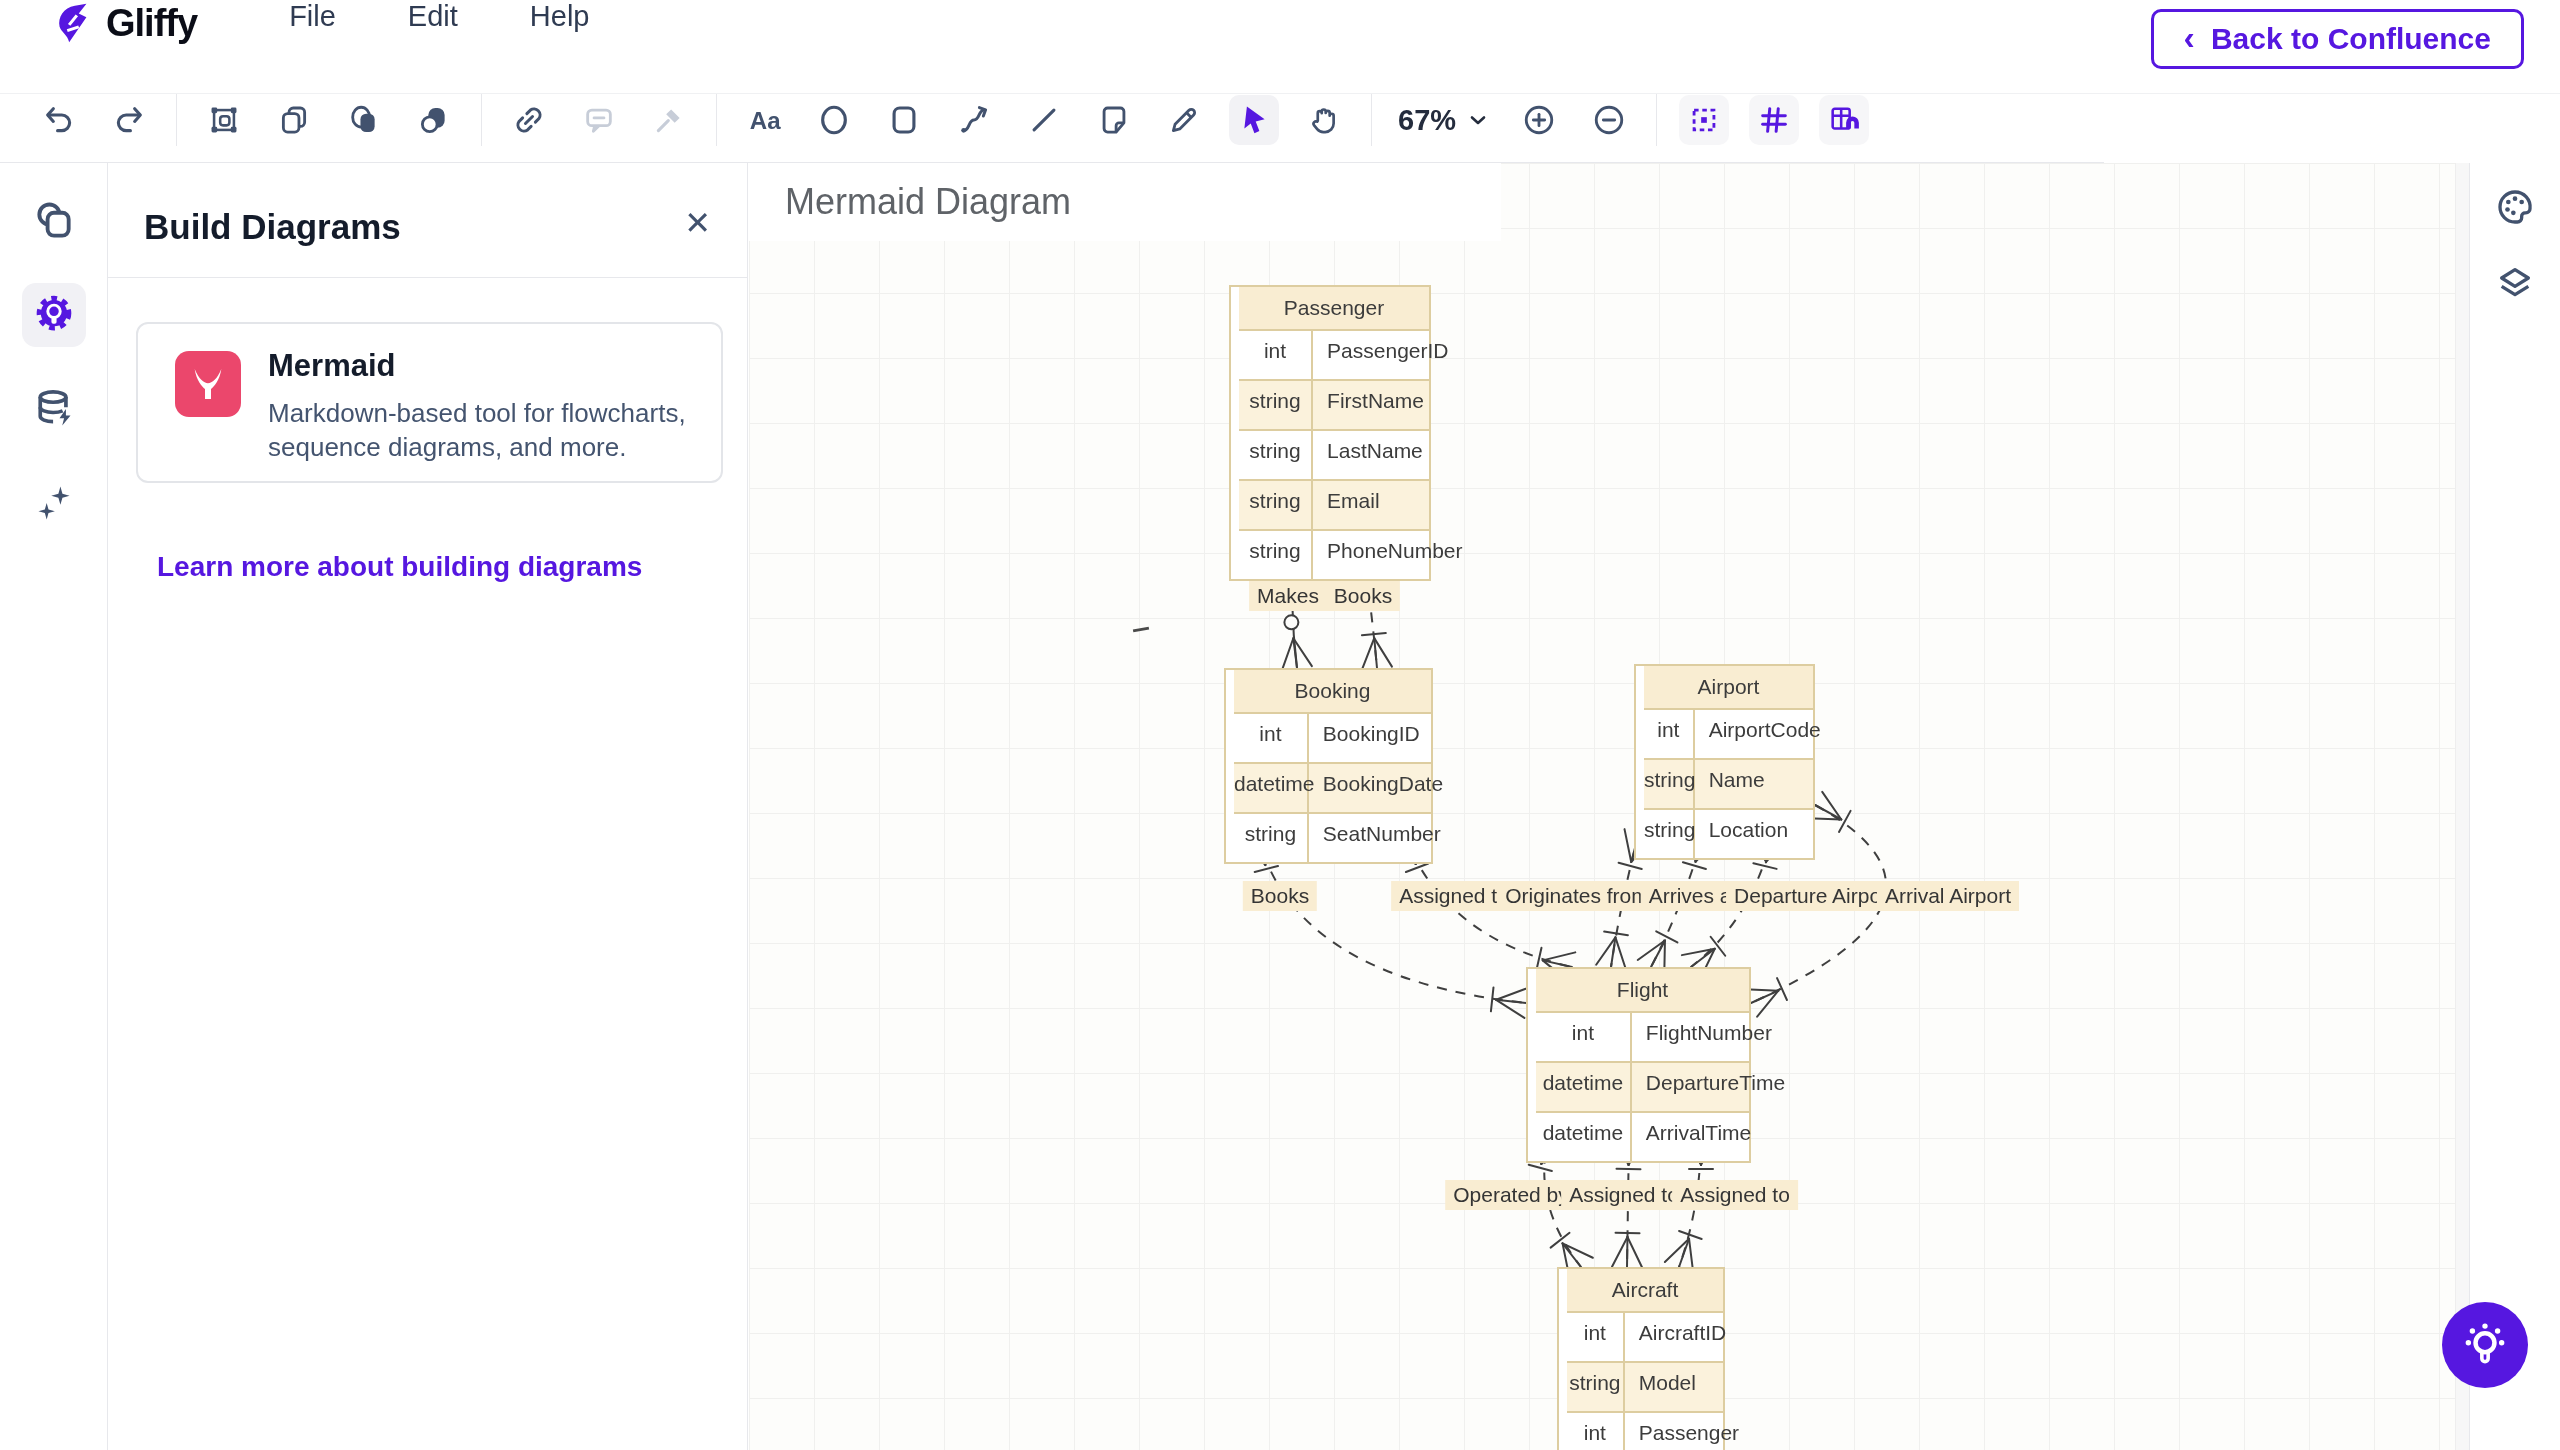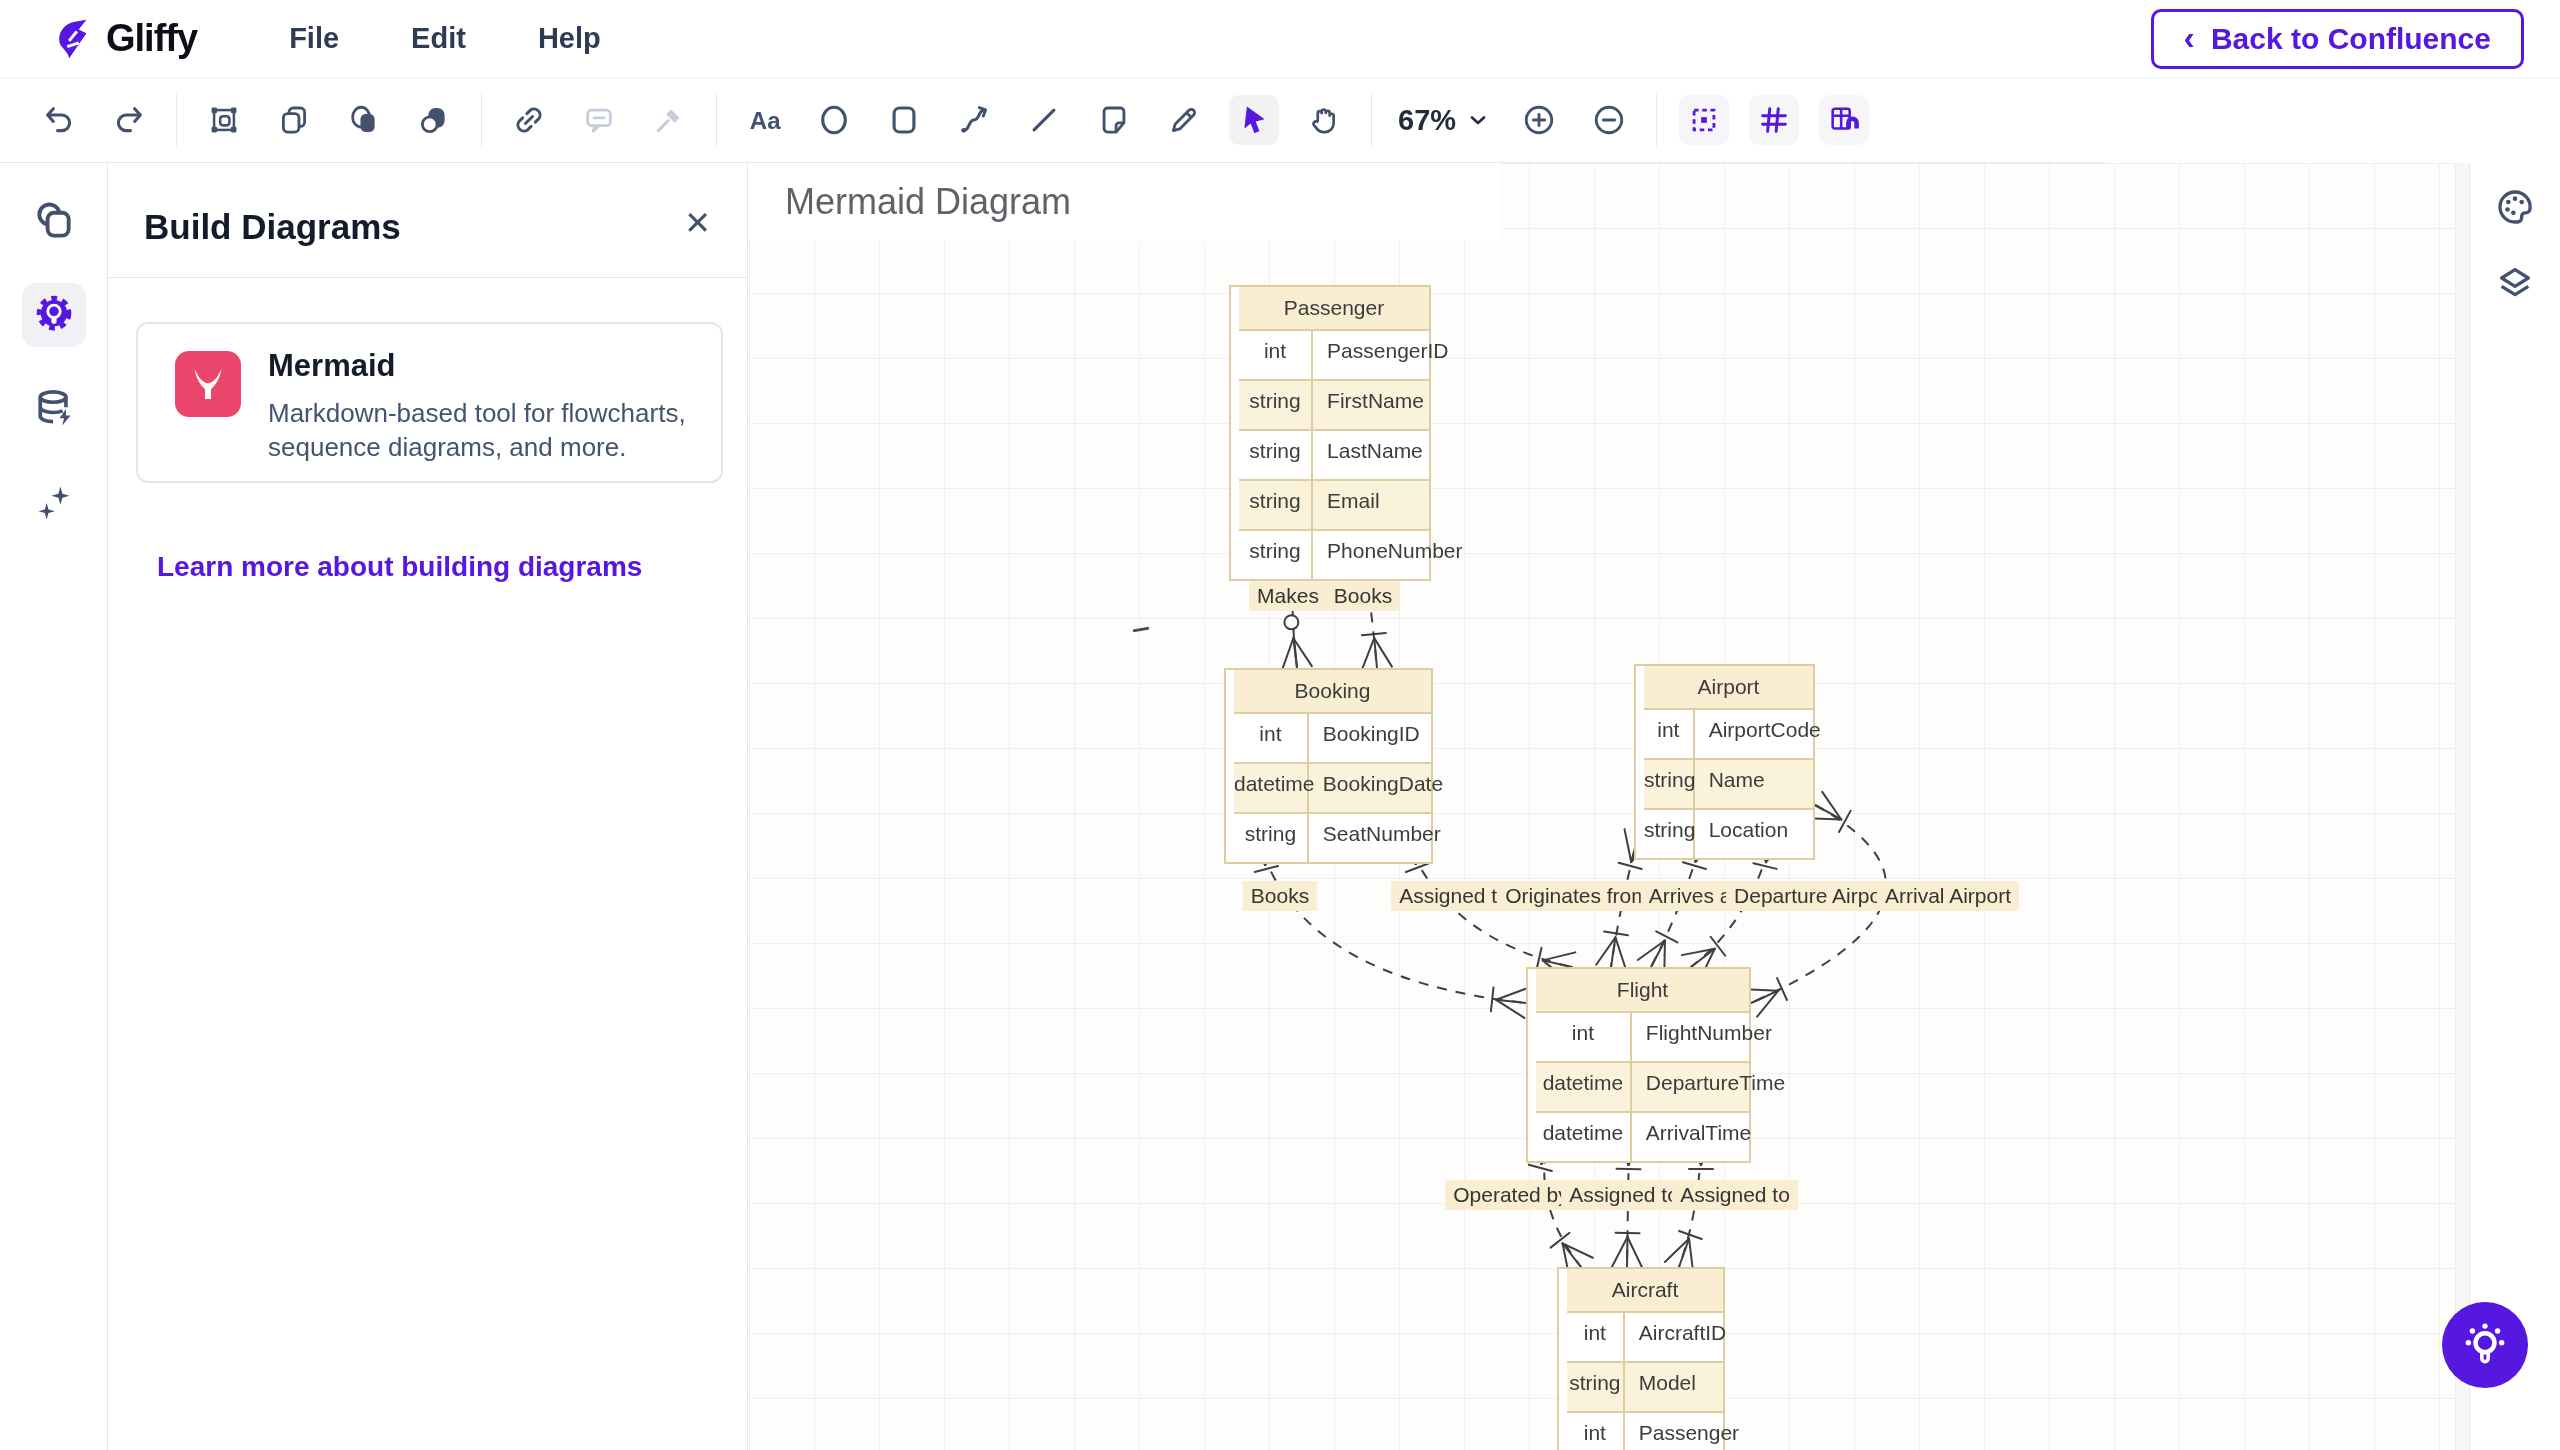--- a/index.html
+++ b/index.html
@@ -3,26 +3,26 @@
 <meta charset="utf-8">
 <style>
   :root{
     --accent:#5617e0; --slate:#42526e; --disabled:#c7cdd8; --ink:#172b4d;
     --cream:#f9edd2; --cream-alt:#fbf2dc; --tan:#ddcda0; --line:#3f3f3f;
     --border:#e7e8ec; --canvas-bg:#fdfdfb; --grid:#f0f0ee;
   }
   *{margin:0;padding:0;box-sizing:border-box;}
   html,body{width:2560px;height:1450px;overflow:hidden;background:#fff;
     font-family:"Liberation Sans",sans-serif;color:var(--ink);}
-  .header{position:absolute;left:0;top:0;width:2560px;height:78px;background:#fff;
-    display:flex;align-items:center;border-bottom:1px solid #f0f1f3;z-index:30;}
+  .header{position:absolute;left:0;top:0;width:2560px;height:94px;background:#fff;
+    display:flex;align-items:flex-start;border-bottom:1px solid #f0f1f3;z-index:30;}
   .logo{display:flex;align-items:center;margin-left:50px;gap:10px;}
   .logo-text{font-size:38px;font-weight:800;color:#0b0d17;letter-spacing:-1px;}
   .menus{display:flex;gap:72px;margin-left:92px;}
-  .menu-item{font-size:29px;font-weight:700;color:#2f3b52;cursor:pointer;}
+  .menu-item{font-size:29px;font-weight:400;color:#2f3b52;cursor:pointer;}
   .back-btn{position:absolute;right:36px;top:9px;height:60px;padding:0 30px;border:3px solid var(--accent);
     border-radius:10px;background:#fff;color:var(--accent);font-size:30px;font-weight:700;
     display:flex;align-items:center;gap:16px;cursor:pointer;}
   .back-chevron{font-size:34px;font-weight:700;line-height:1;transform:translateY(-2px);}
   .toolbar{position:absolute;left:0;top:78px;width:2104px;height:85px;background:#fff;
     border-bottom:1px solid var(--border);display:flex;align-items:center;padding-left:24px;z-index:29;}
   .tb{width:50px;height:50px;border:none;background:transparent;display:flex;align-items:center;
     justify-content:center;margin:0 10px;cursor:pointer;border-radius:10px;}
   .tb svg{width:34px;height:34px;}
   .tb.active{background:#f2f2f5;}

